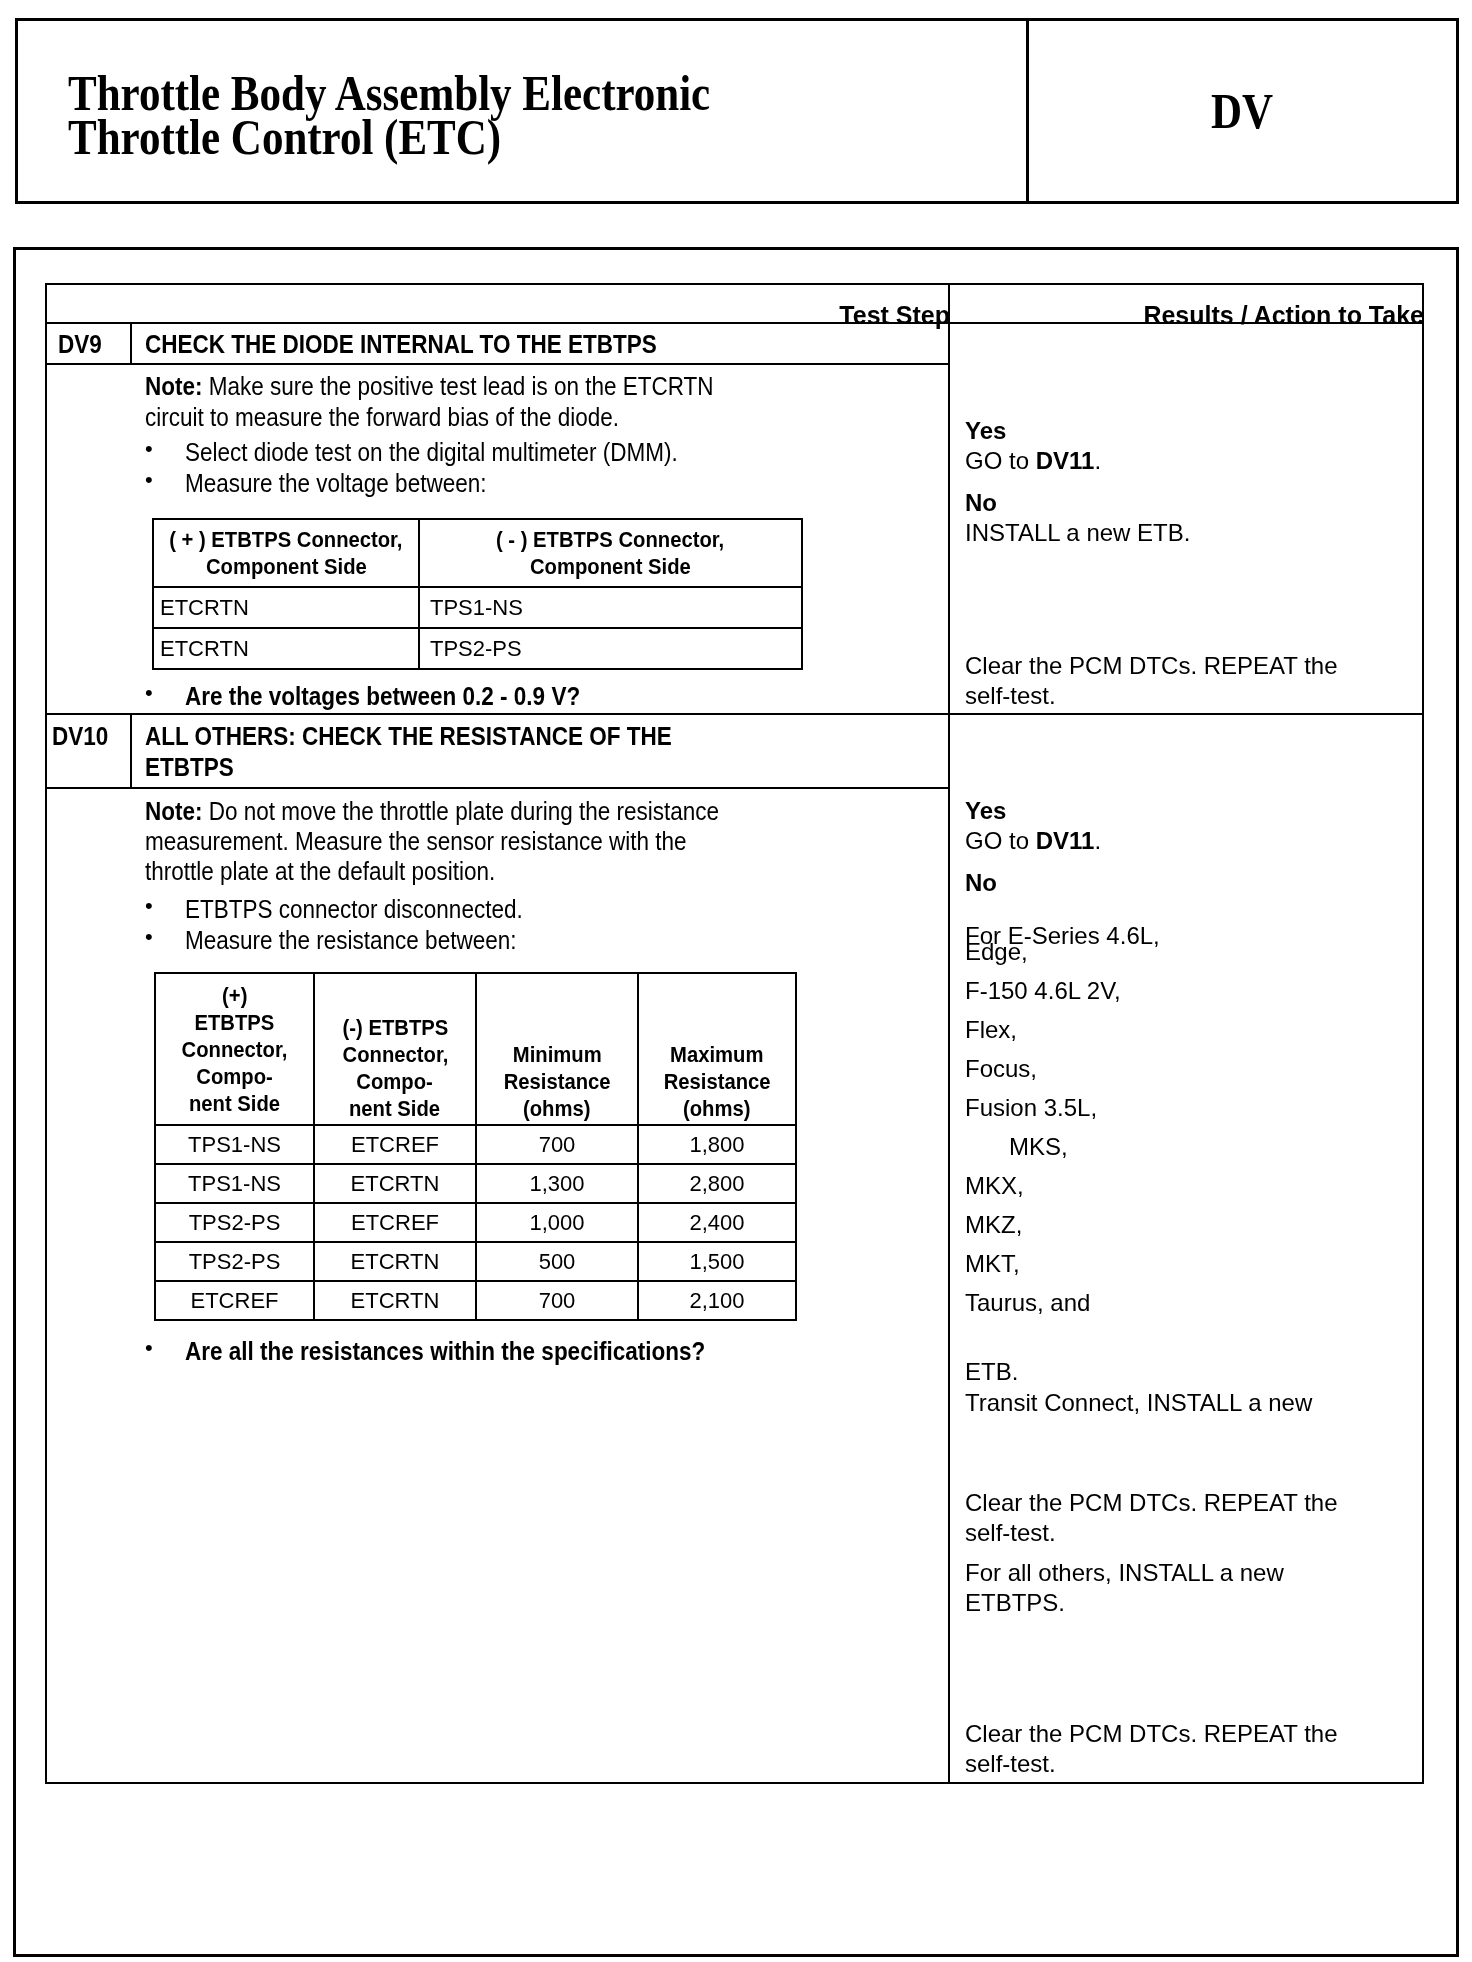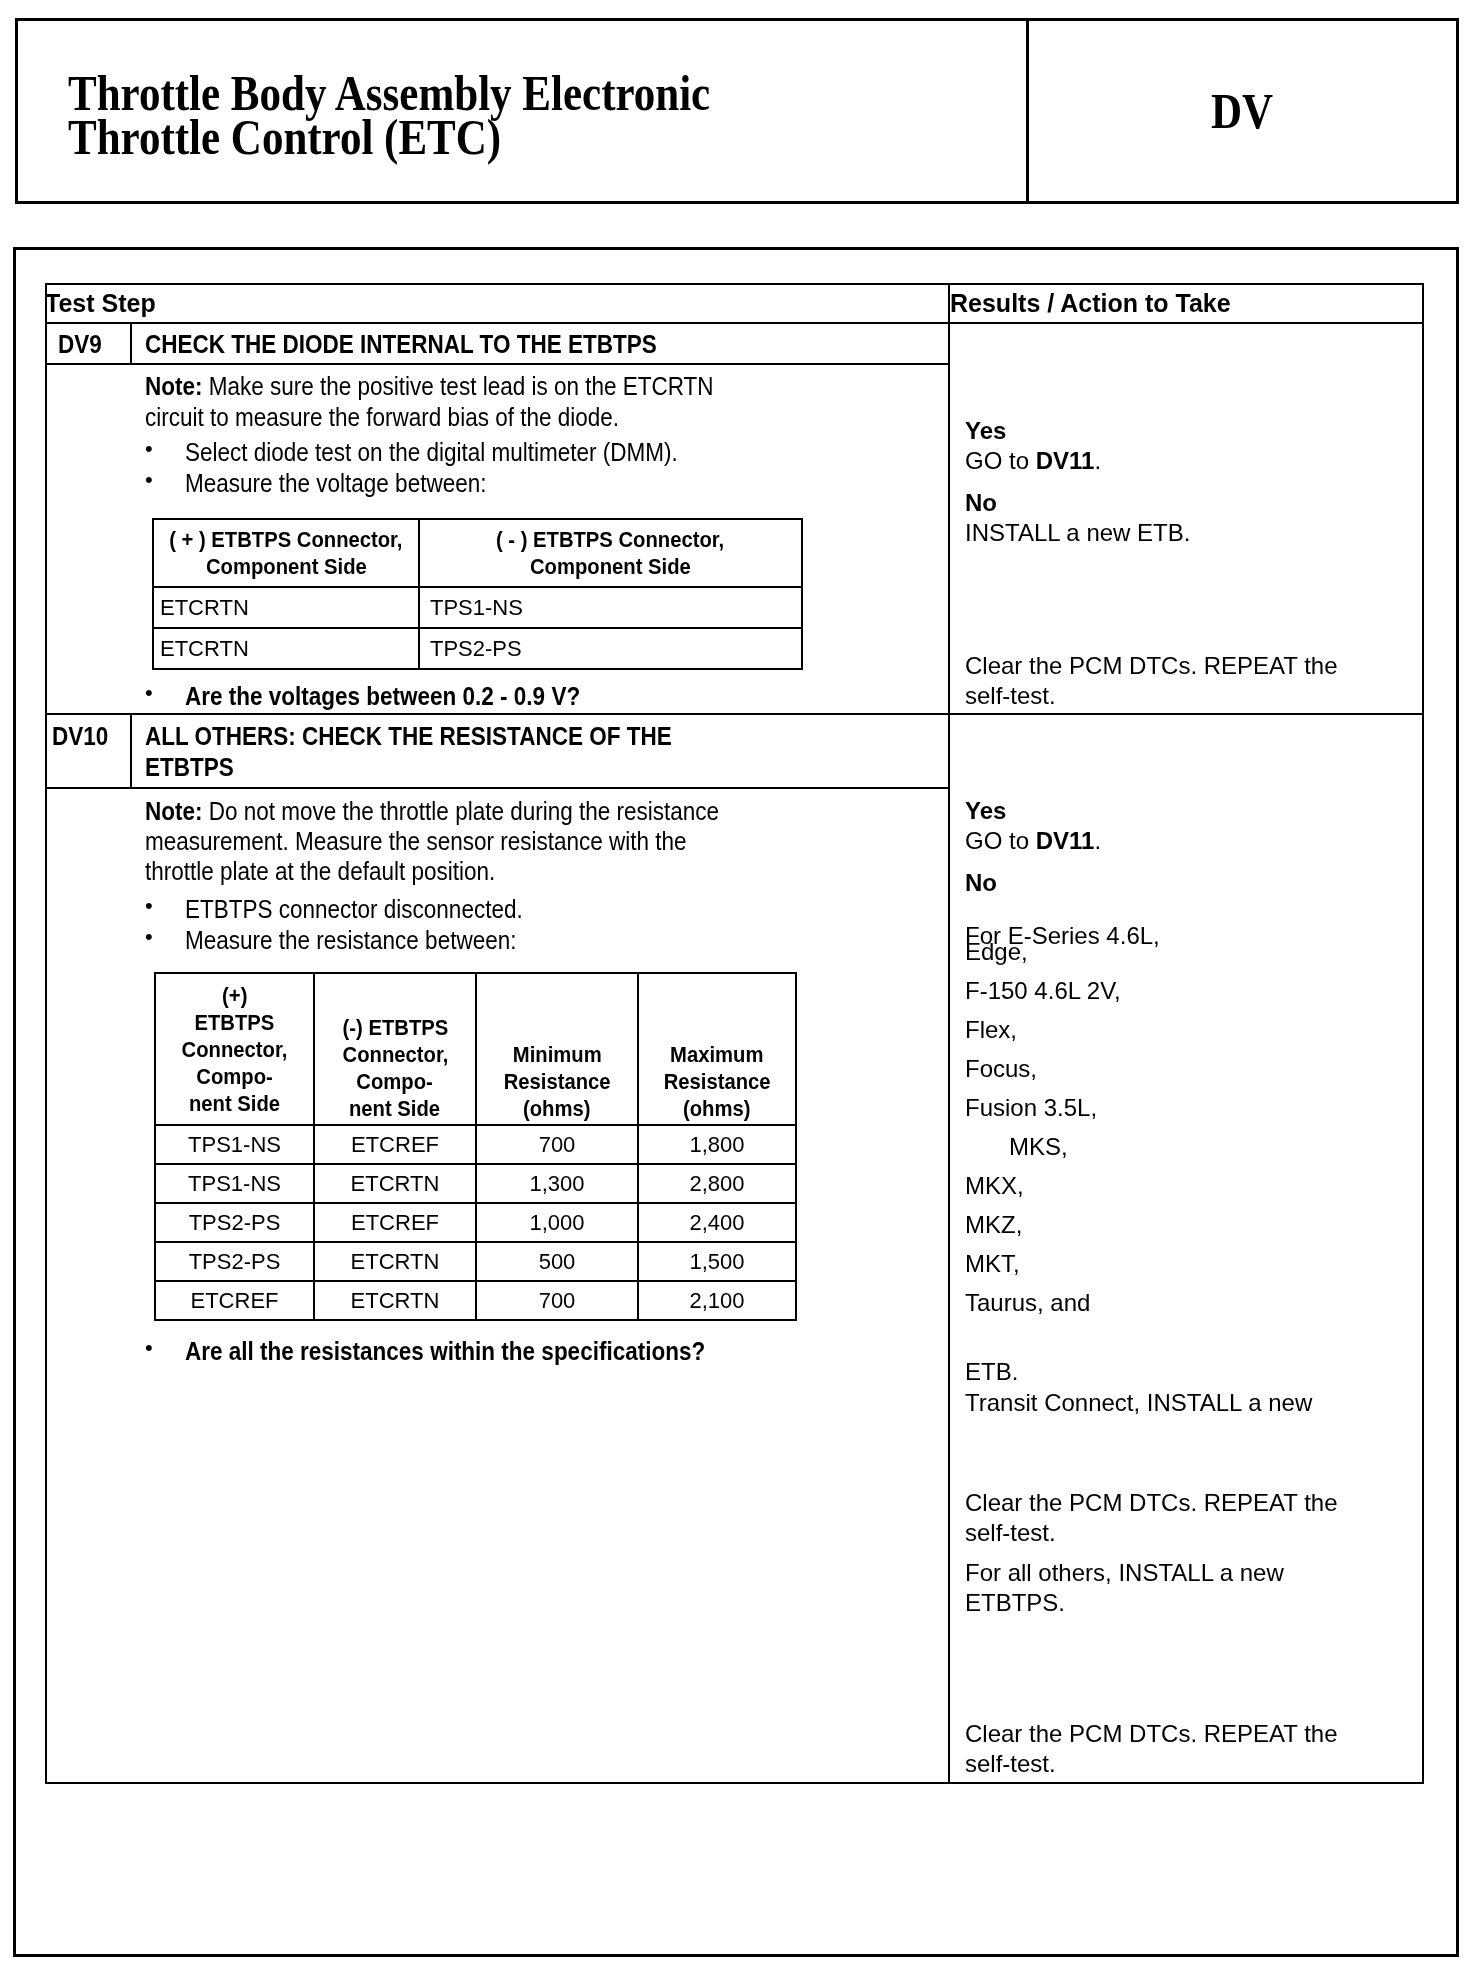--- a/index.html
+++ b/index.html
@@ -27,21 +27,21 @@
     position: absolute; left: 13px; top: 247px; width: 1446px; height: 1710px;
     border: 3px solid #000;
   }
 
   .grid { position: absolute; left: 45px; top: 283px; width: 1379px; height: 1501px; border: 2px solid #000; }
   .hline { position: absolute; height: 2px; background: #000; }
   .vline { position: absolute; width: 2px; background: #000; }
 
   .t { position: absolute; font-size: 25px; line-height: 31px; white-space: nowrap; transform: scaleX(0.9); transform-origin: left top; }
   .b { font-weight: bold; }
-  .hdr { font-weight: bold; font-size: 25px; text-align: left; position: absolute; }
+  .hdr { font-weight: bold; font-size: 25px; text-align: right; position: absolute; margin-top: 12px; }
   .bullet { position: absolute; font-size: 22px; }
 
   .r { position: absolute; left: 965px; font-size: 24px; line-height: 30px; white-space: nowrap; }
 
   table.mini { position: absolute; border-collapse: collapse; font-size: 22px; }
   table.mini td, table.mini th { border: 2px solid #000; }
   table.mini th { font-weight: bold; text-align: center; line-height: 27px; }
   .cond { display: inline-block; transform: scaleX(0.92); }
 </style>
 </head>

